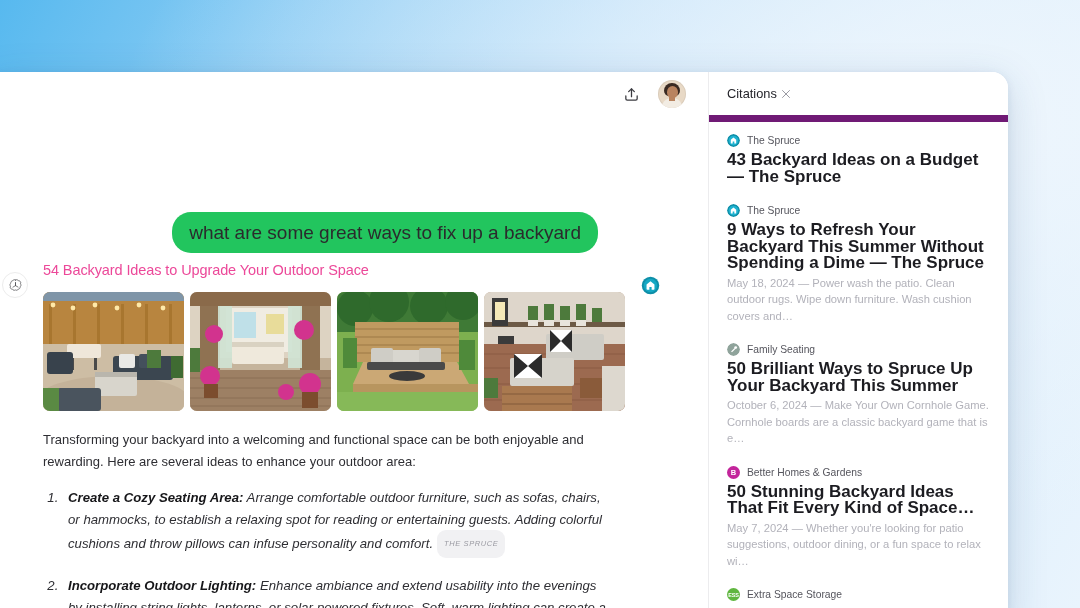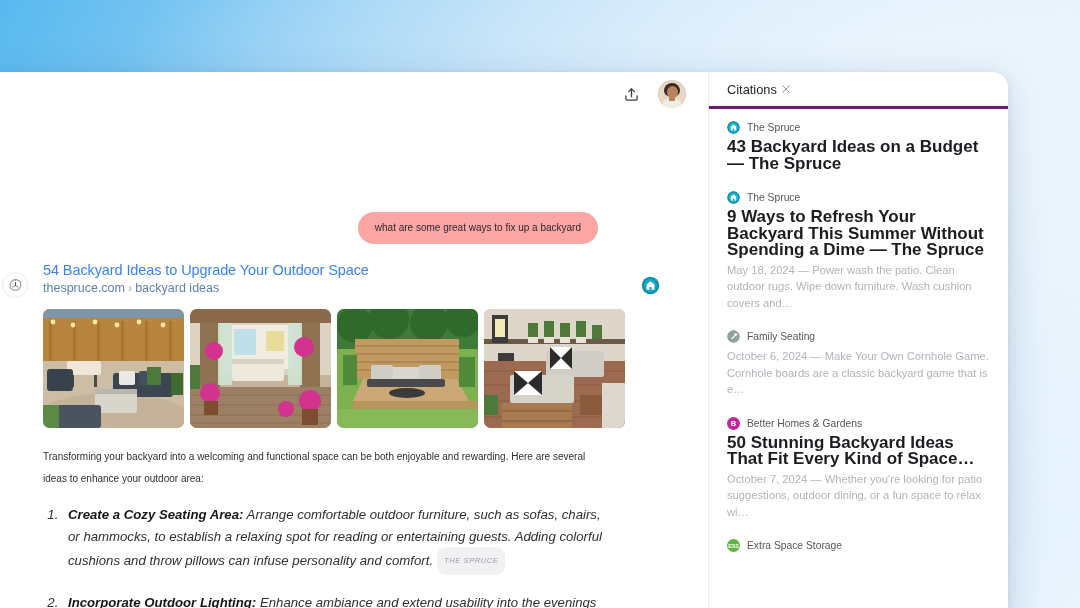--- a/index.html
+++ b/index.html
@@ -90,23 +90,23 @@
 
   
   .user-row {
     position: absolute;
     top: 140px;
     right: 110px;
     display: flex;
     justify-content: flex-end;
   }
   .user-bubble {
-    background: #fca5a5;
+    background: #22c55e;
     color: #2b2b2d;
-    font-size: 10px;
+    font-size: 19px;
     line-height: 1;
     padding: 11px 17px;
     border-radius: 19px;
     white-space: nowrap;
   }
 
   
   .assistant {
     position: absolute;
     top: 190px;
@@ -123,21 +123,21 @@
     border: 1px solid #ececec;
     display: flex; align-items: center; justify-content: center;
     background: #fff;
   }
 
   .answer-body { margin-left: 41px; position: relative; }
 
   .result-head { position: relative; padding-right: 40px; }
   .result-title {
     font-size: 14.5px;
-    color: #3b82f6;
+    color: #ec4899;
     letter-spacing: -0.1px;
     margin-bottom: 3px;
   }
   .result-url {
     font-size: 12.5px;
     color: #5d7fb2;
   }
   .result-url .crumb-sep { color: #9ab0cd; margin: 0 3px; }
 
   .source-badge {
@@ -160,21 +160,21 @@
     overflow: hidden;
     position: relative;
     flex: 0 0 auto;
     cursor: pointer;
   }
   .thumb svg { display: block; width: 100%; height: 100%; }
 
   
   .para {
     margin-top: 18px;
-    font-size: 10px;
+    font-size: 13px;
     line-height: 22px;
     color: #2e2e33;
     max-width: 556px;
   }
 
   ol.ideas {
     margin: 14px 0 0 0;
     padding-left: 19px;
     max-width: 566px;
   }
@@ -208,26 +208,26 @@
     width: 300px;
     height: 100%;
     border-left: 1px solid #ececee;
     background: #fff;
     display: flex;
     flex-direction: column;
     flex: 0 0 auto;
   }
 
   .cit-header {
-    height: 37px;
+    height: 50px;
     flex: 0 0 auto;
     display: flex;
     align-items: center;
     padding: 0 18px 0 18px;
-    border-bottom: 3px solid #701a75;
+    border-bottom: 7px solid #701a75;
   }
   .cit-title {
     font-size: 12.8px;
     color: #24242a;
   }
   .cit-close {
     width: 18px; height: 18px;
     display: flex; align-items: center; justify-content: center;
     cursor: pointer;
   }
@@ -306,23 +306,20 @@
         <svg width="15" height="15" viewBox="0 0 24 24" fill="none" stroke="#4b4b50" stroke-width="1.15" stroke-linejoin="round" stroke-linecap="round">
           <path d="M12 3.2c1.6-1.1 3.9-.5 4.8 1.3 1.9-.3 3.6 1.2 3.6 3.1 0 .6-.2 1.2-.5 1.7 1.3 1.4 1.1 3.7-.6 4.8.4 1.9-1 3.7-2.9 3.8-.8 1.7-3 2.3-4.5 1.2-1.6 1.1-3.9.5-4.8-1.3-1.9.3-3.6-1.2-3.6-3.1 0-.6.2-1.2.5-1.7-1.3-1.4-1.1-3.7.6-4.8-.4-1.9 1-3.7 2.9-3.8.8-1.7 3-2.3 4.5-1.2z"></path>
           <path d="M12 7.4v4.8l4.1 2.3M12 12.2l-4.1 2.4M12 12.2V7.4"></path>
         </svg>
       </div>
 
       <div class="answer-body">
 
         <div class="result-head">
           <div class="result-title">54 Backyard Ideas to Upgrade Your Outdoor Space</div>
-          <div class="result-url">
-            <span>thespruce.com</span><span class="crumb-sep">›</span><span>backyard ideas</span>
-          </div>
           <div class="source-badge">
             <svg viewBox="0 0 24 24" width="19" height="19">
               <circle cx="12" cy="12" r="11" fill="#0e8fa8"></circle>
               <circle cx="12" cy="12" r="8.5" fill="#15a8c4"></circle>
               <path d="M12 6.6l5 4.2v5.6a1 1 0 0 1-1 1h-2.6v-3.6h-2.8V17.4H8a1 1 0 0 1-1-1v-5.6z" fill="#ffffff"></path>
             </svg>
           </div>
         </div>
 
         <div class="thumbs">
@@ -541,30 +538,31 @@
         <div class="cit-src">
           <span class="cit-fav">
             <svg viewBox="0 0 24 24" width="13" height="13">
               <circle cx="12" cy="12" r="12" fill="#8fa39b"></circle>
               <path d="M7.5 15.5l6.5-6.5 1.8 1.8-6.5 6.5z" fill="#ffffff"></path>
               <circle cx="16" cy="8.4" r="2.6" fill="#ffffff"></circle>
             </svg>
           </span>
           <span class="cit-src-name">Family Seating</span>
         </div>
+        <div class="cit-headline">50 Brilliant Ways to Spruce Up Your Backyard This Summer</div>
         <div class="cit-snippet">October 6, 2024 — Make Your Own Cornhole Game. Cornhole boards are a classic backyard game that is e…</div>
       </div>
 
       <div class="cit-item">
         <div class="cit-src">
           <span class="cit-fav" style="background:#c3259b;">B</span>
           <span class="cit-src-name">Better Homes &amp; Gardens</span>
         </div>
         <div class="cit-headline">50 Stunning Backyard Ideas That Fit Every Kind of Space…</div>
-        <div class="cit-snippet">October 7, 2024 — Whether you're looking for patio suggestions, outdoor dining, or a fun space to relax wi…</div>
+        <div class="cit-snippet">May 7, 2024 — Whether you're looking for patio suggestions, outdoor dining, or a fun space to relax wi…</div>
       </div>
 
       <div class="cit-item">
         <div class="cit-src">
           <span class="cit-fav" style="background:#5fb63f;font-size:5.5px;letter-spacing:-.2px;">ESS</span>
           <span class="cit-src-name">Extra Space Storage</span>
         </div>
 
       </div>
 

